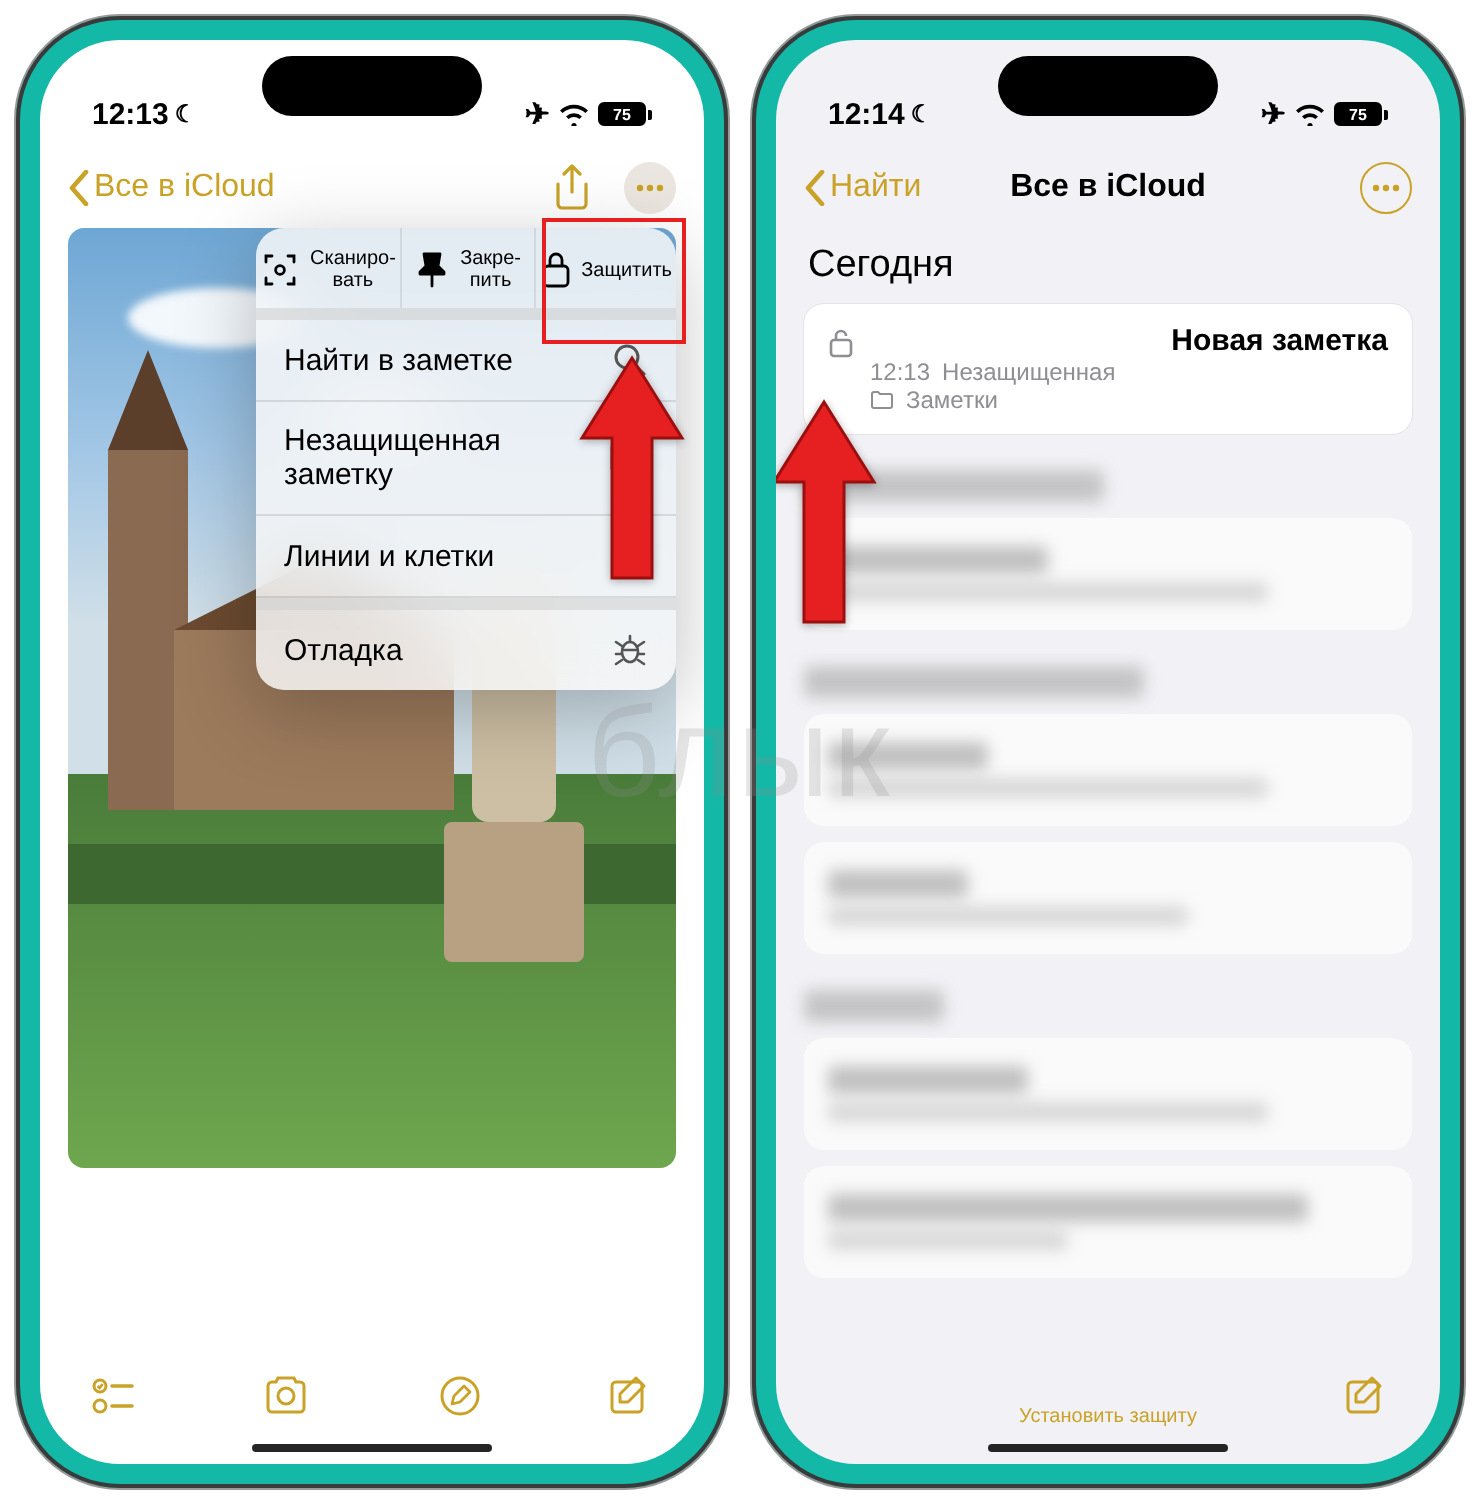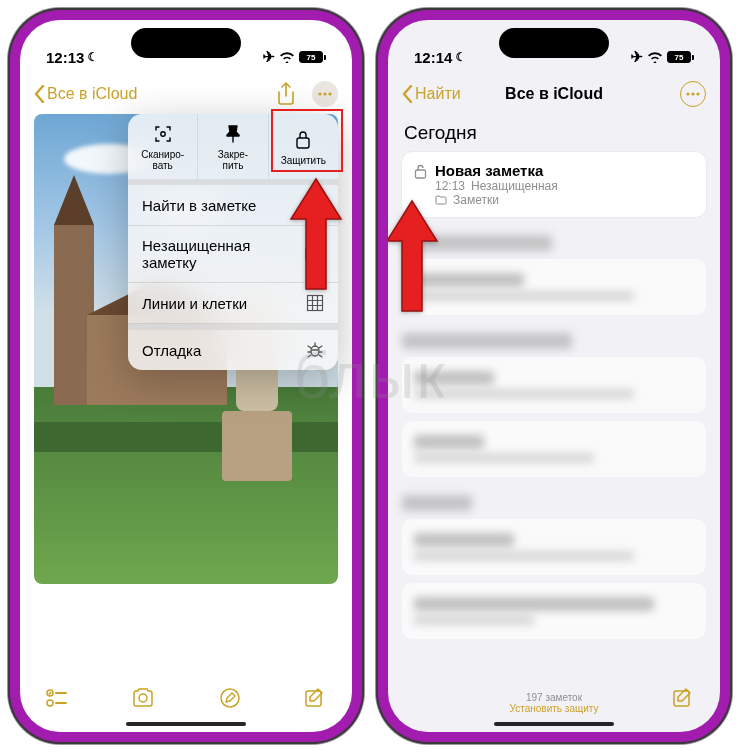--- a/index.html
+++ b/index.html
@@ -10,21 +10,21 @@
     font-family: -apple-system, BlinkMacSystemFont, "Segoe UI", Helvetica, Arial, sans-serif;
     display: flex;
     gap: 12px;
     padding: 8px;
     position: relative;
     overflow: hidden;
   }
   .phone {
     width: 356px;
     height: 736px;
-    background: #a21caf;
+    background: #14b8a6;
     border-radius: 52px;
     padding: 12px;
     position: relative;
     box-shadow: inset 0 0 0 2px #3a3a3a, 0 0 0 1px #999;
   }
   .screen {
     width: 100%;
     height: 100%;
     background: #fff;
     border-radius: 40px;
@@ -155,21 +155,21 @@
     font-size: 15px;
     color: #000;
   }
   .pop-top {
     display: flex;
     border-bottom: 6px solid rgba(210,210,210,.6);
   }
   .pop-top-item {
     flex: 1;
     display: flex;
-    flex-direction: column;
+    flex-direction: row;
     align-items: center;
     justify-content: center;
     padding: 10px 2px 8px;
     font-size: 10px;
     text-align: center;
     gap: 5px;
     position: relative;
   }
   .pop-top-item + .pop-top-item { border-left: 1px solid rgba(0,0,0,.08);}
   .pop-row {
@@ -492,21 +492,21 @@
     <div class="list-area">
       <div class="section-title">Сегодня</div>
 
       <div class="note-card">
         <span class="lock">
           <svg width="13" height="15" viewBox="0 0 13 15">
               <rect x="1.5" y="6" width="10" height="8" rx="1.5" stroke="#8e8e93" stroke-width="1.3" fill="none"></rect>
               <path d="M4 6V4a2.5 2.5 0 015 0" stroke="#8e8e93" stroke-width="1.3" fill="none"></path>
             </svg>
         </span>
-        <div style="flex:1;">
+        <div style="flex:1;text-align:right;">
           <div class="note-title">Новая заметка</div>
           <div class="note-sub">
             <span>12:13</span>
             <span>Незащищенная</span>
           </div>
           <div class="note-sub">
             <svg width="12" height="10" viewBox="0 0 12 10">
                 <path d="M1 2a1 1 0 011-1h2l1 1h5a1 1 0 011 1v5a1 1 0 01-1 1H2a1 1 0 01-1-1z" stroke="#8e8e93" stroke-width="1" fill="none"></path>
               </svg>
             <span>Заметки</span>
@@ -551,20 +551,19 @@
       </div>
     </div>
 
     <div class="bottom-bar" style="justify-content:flex-end;">
       <svg width="22" height="22" viewBox="0 0 22 22">
           <rect x="2" y="4" width="15" height="15" rx="2" stroke="#c9a227" stroke-width="1.5" fill="none"></rect>
           <path d="M14 2l4 4-8 8H6v-4z" stroke="#c9a227" stroke-width="1.5" fill="none" stroke-linejoin="round"></path>
         </svg>
     </div>
     <div class="bottom-info">
-      <div>197 заметок</div>
       <div class="prot">Установить защиту</div>
     </div>
     <div class="home-ind"></div>
   </div>
 </div>
 
 <div class="watermark">блык</div>
 
 </body></html>

